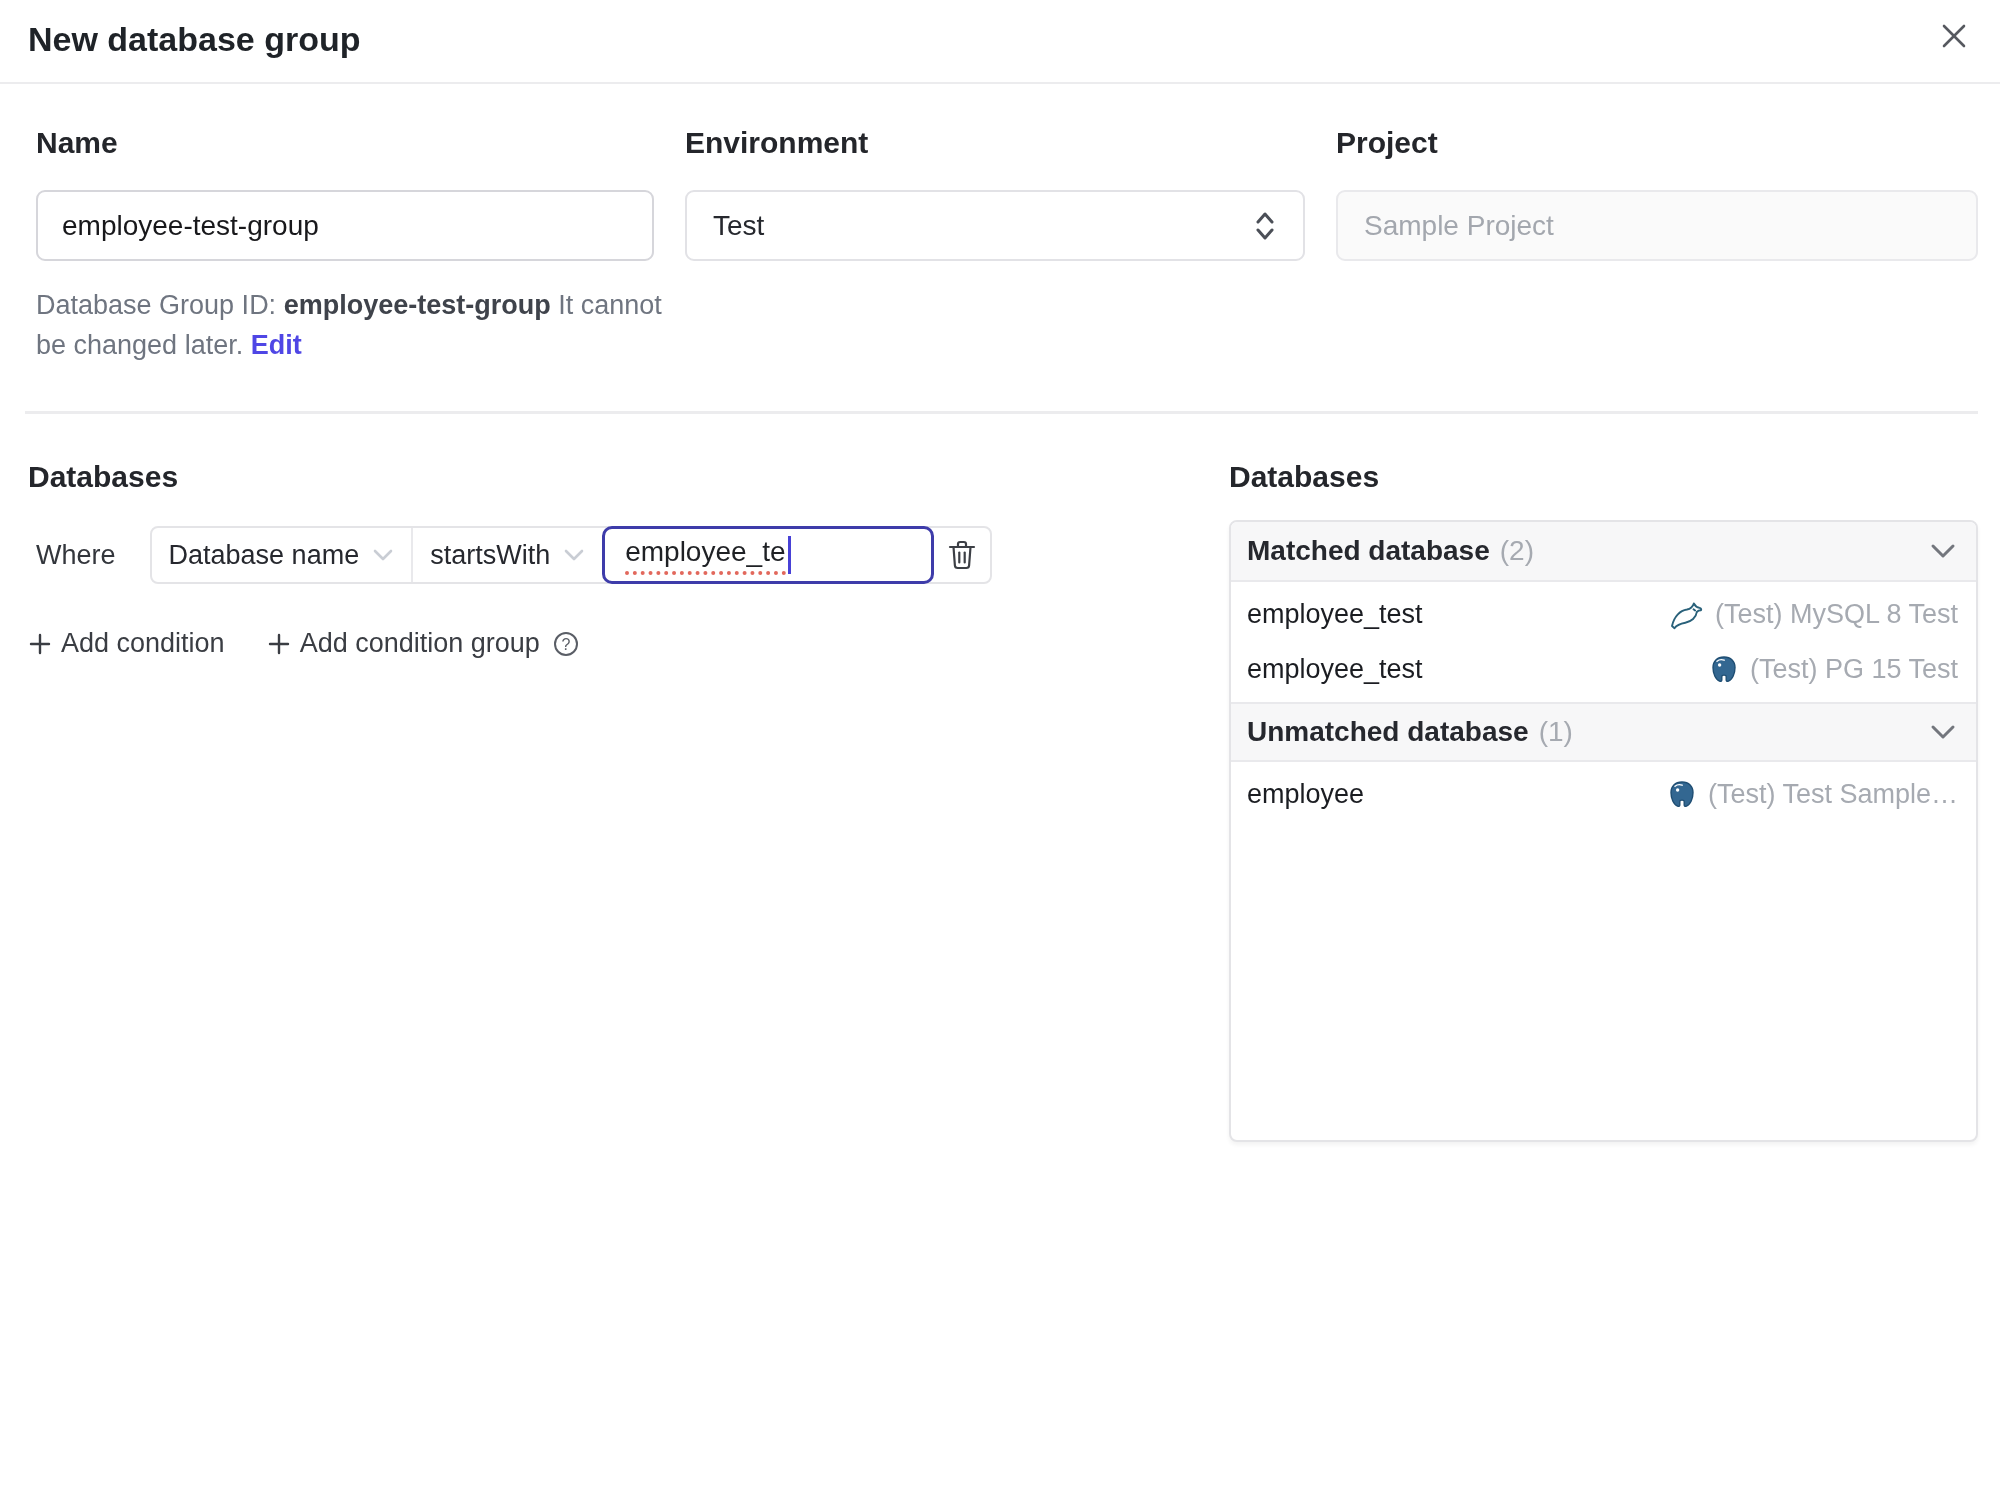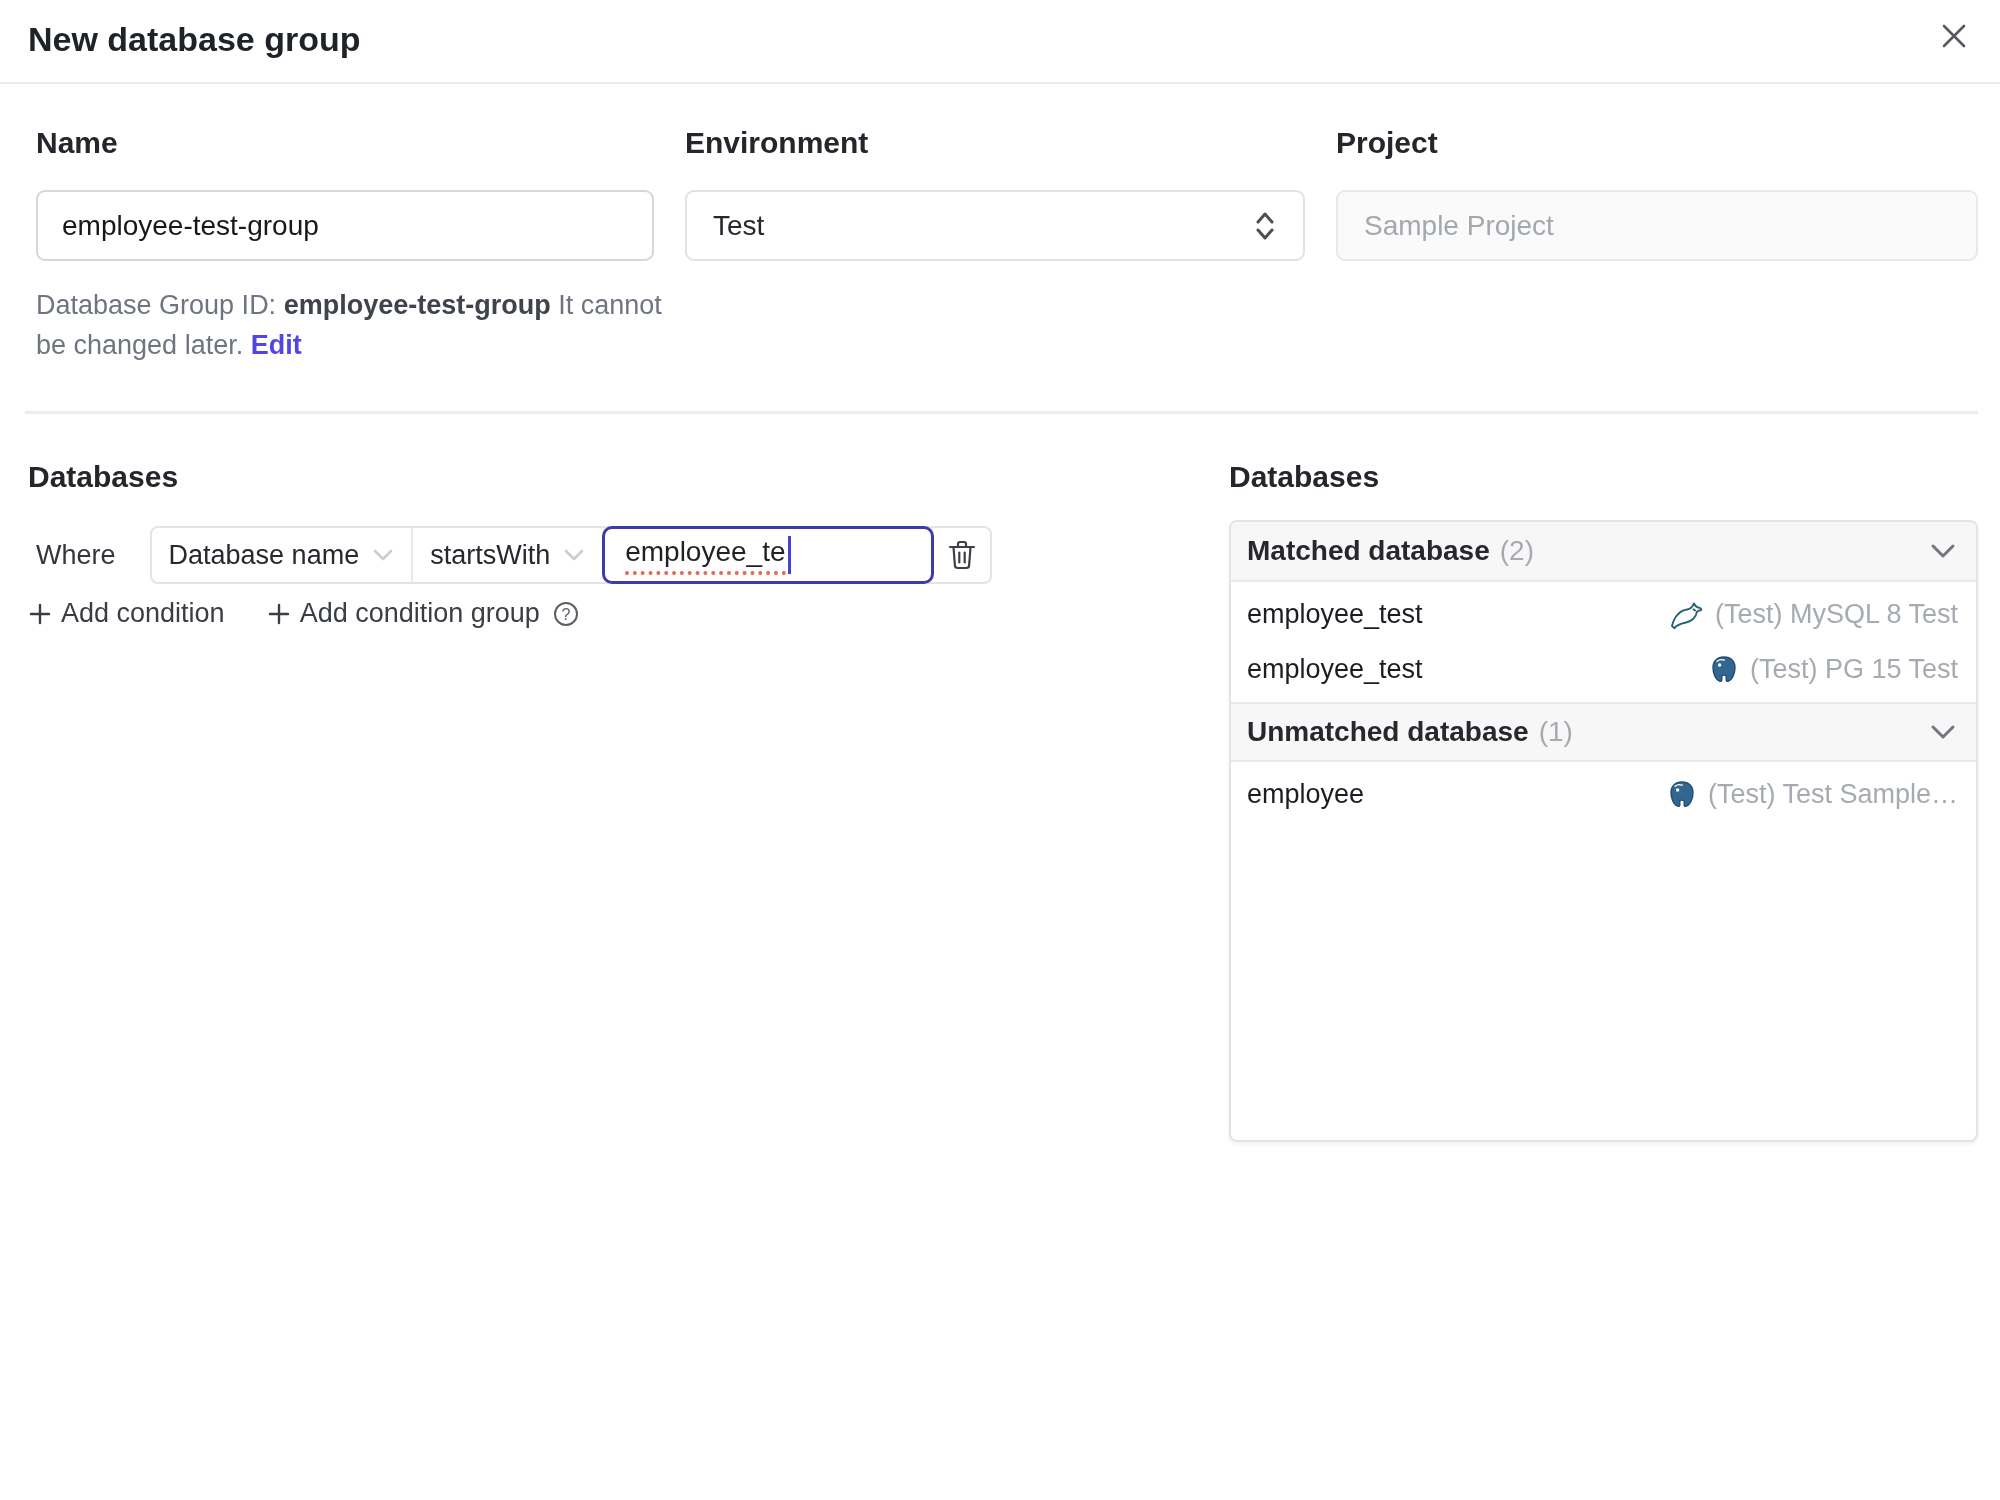--- a/index.html
+++ b/index.html
@@ -40,21 +40,21 @@
                 border-radius:8px; background:#fff; }
   .cond-cell { display:flex; align-items:center; gap:13px; padding:12px 17px; font-size:27px;
                color:#26282e; cursor:pointer; }
   .cond-cell.first { border-right:2px solid #e9e9ec; }
   .cond-value { width:332px; margin:-2px 0; border:3px solid #3e3caa; border-radius:10px;
                 background:#fff; display:flex; align-items:center; padding:4px 20px; position:relative; z-index:1; }
   .misspelled { font-size:28px; color:#1f2125; border-bottom:4px dotted #e2685c; padding-bottom:3px; }
   .caret { display:inline-block; width:3px; height:38px; background:#4841d6; margin-left:2px; }
   .trash-cell { width:56px; display:flex; align-items:center; justify-content:center; border:none;
                 background:transparent; cursor:pointer; }
-  .add-row { margin-top:14px; display:flex; gap:42px; align-items:center; }
+  .add-row { margin-top:44px; display:flex; gap:42px; align-items:center; }
   .add-link { display:flex; align-items:center; gap:9px; font-size:27px; color:#3a3d43;
               cursor:pointer; text-decoration:none; }
 
   
   .col-right .section-title { margin-bottom:22px; }
   .panel { height:622px; border:2px solid #e4e4e7; border-radius:8px; background:#fff;
            box-shadow:0 3px 4px rgba(0,0,0,.05); display:flex; flex-direction:column; overflow:hidden; }
   .panel-header { height:60px; flex:0 0 60px; background:#f7f7f8; border-bottom:2px solid #e9e9ec;
                   display:flex; align-items:center; justify-content:space-between;
                   padding:0 20px 0 16px; cursor:pointer; }

